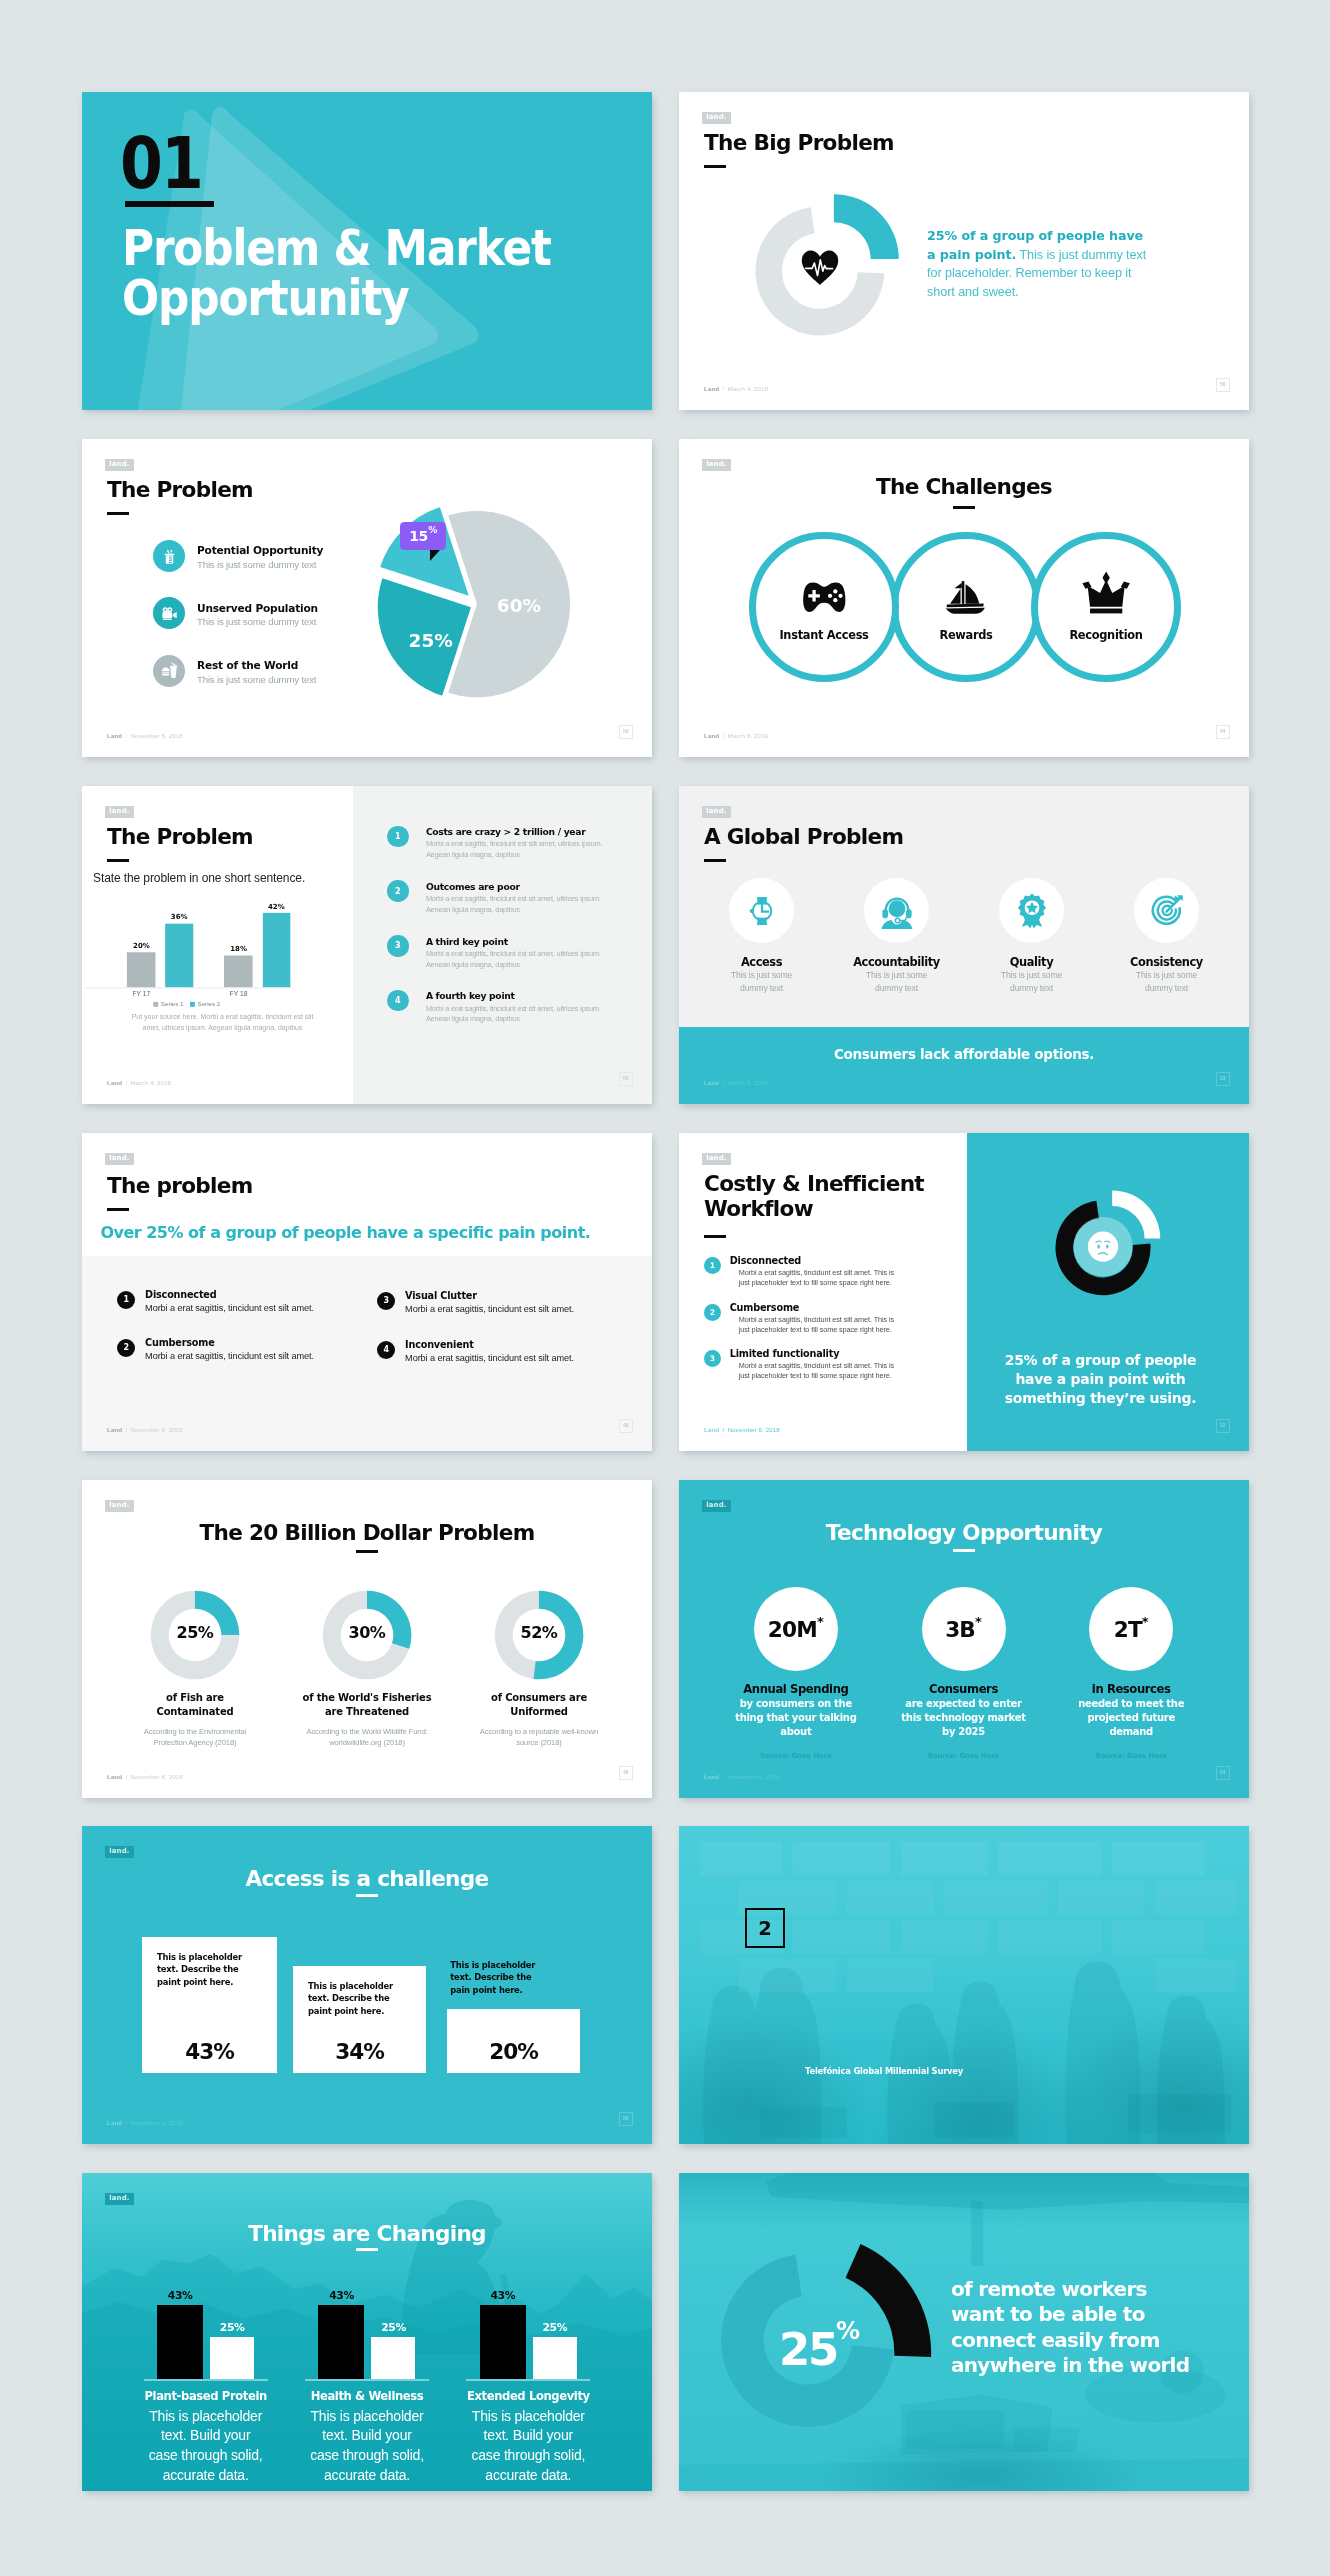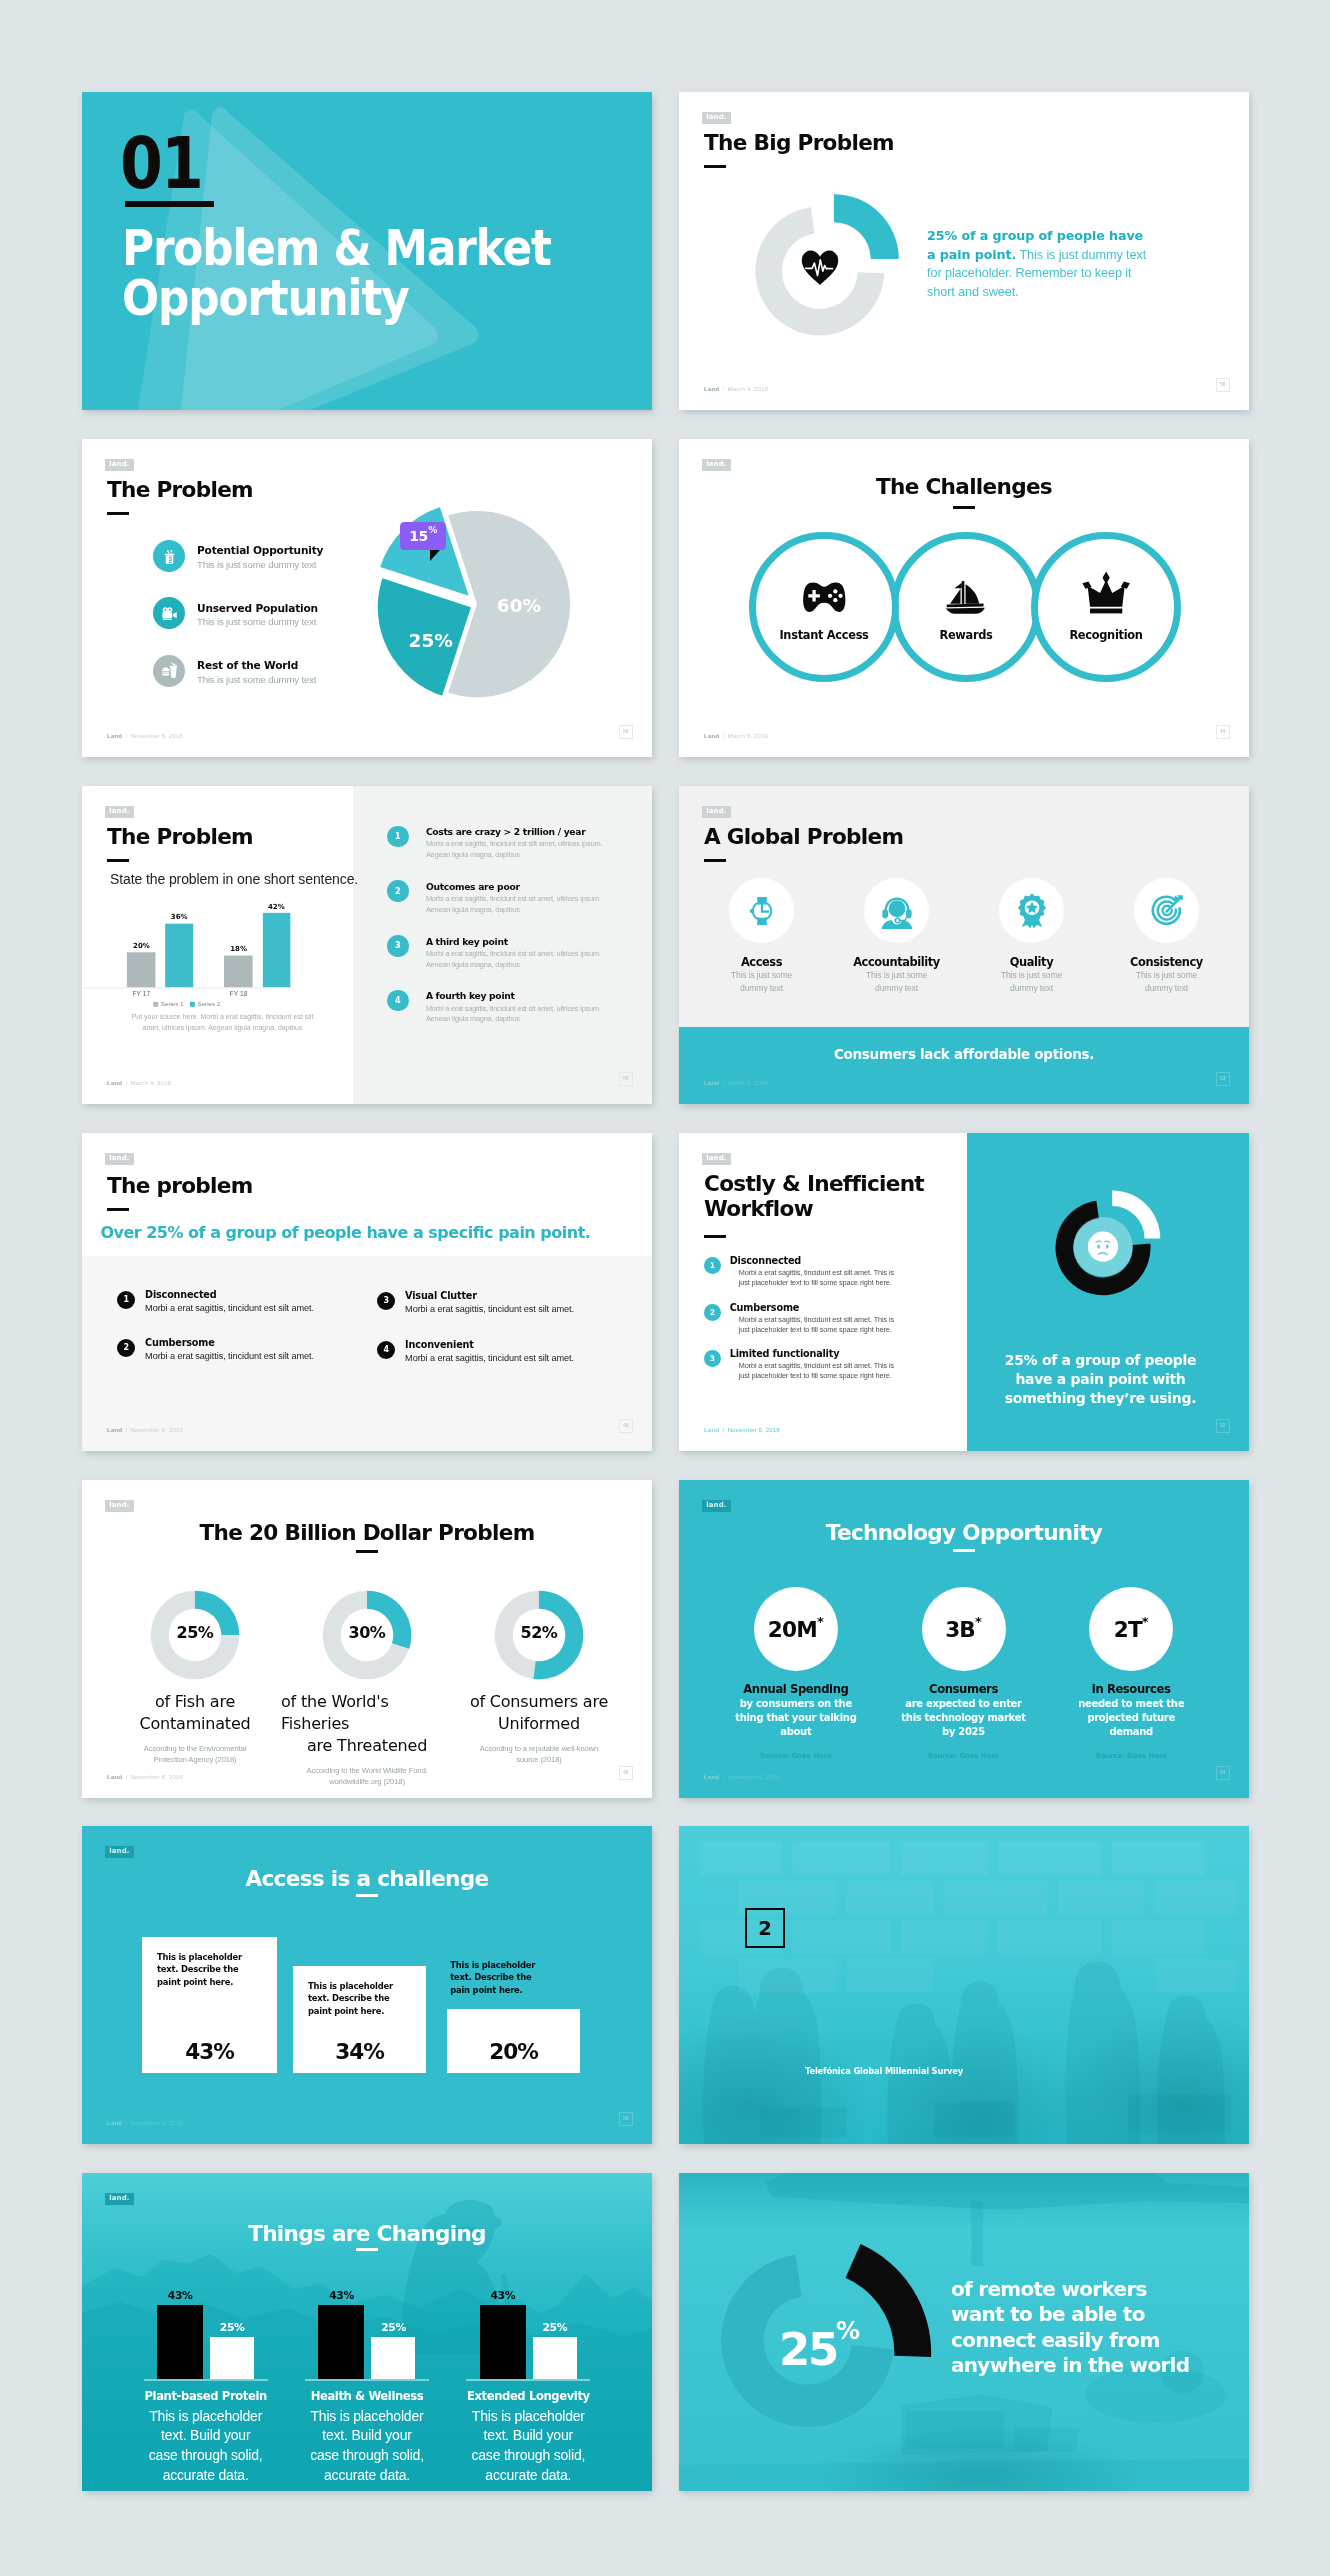--- a/index.html
+++ b/index.html
@@ -72,21 +72,21 @@
 .s-chal .cico{position:absolute;left:0;right:0;top:37px;display:flex;justify-content:center;align-items:flex-end;height:38px;}
 .s-chal .cico svg{height:32px;width:auto;}
 .s-chal .c1 .cico svg{height:38px;}
 .s-chal .c2 .cico svg{height:45px;}
 .s-chal .clab{position:absolute;left:0;right:0;top:89px;text-align:center;
   font-family:"DejaVu Sans",sans-serif;font-weight:700;font-size:11.4px;color:#0b0b0b;letter-spacing:-0.3px;}
 
 .s-bars .rpanel{position:absolute;right:0;top:0;width:299px;height:318px;background:#f1f2f2;}
 .s-bars .title{position:absolute;left:25px;top:39px;font-size:21.6px;}
 .s-bars .rule{position:absolute;left:25px;top:73px;}
-.s-bars .sub{position:absolute;left:28px;top:85px;font-size:14px;color:#222;letter-spacing:-0.1px;}
+.s-bars .sub{position:absolute;left:11px;top:85px;font-size:12px;color:#222;letter-spacing:-0.1px;}
 .s-bars .barchart{position:absolute;left:0px;top:108px;width:216px;height:116px;}
 .s-bars .bl{font-family:"DejaVu Sans",sans-serif;font-weight:700;font-size:13px;fill:#0b0b0b;text-anchor:middle;}
 .s-bars .ax{font-size:12.5px;fill:#5b6568;text-anchor:middle;}
 .s-bars .lg{font-size:11.5px;fill:#7b8588;}
 .s-bars .src{position:absolute;left:47px;top:226px;width:187px;text-align:center;font-size:7px;
   line-height:1.5;color:#a3aeb1;}
 .s-bars .plist{position:absolute;left:305px;top:39px;width:249px;}
 .s-bars .prow{display:flex;align-items:flex-start;margin-bottom:19px;}
 .s-bars .pnum{width:21.6px;height:21.6px;flex:0 0 21.6px;background:#38bcc9;font-size:8px;margin-top:0.5px;}
 .s-bars .ptxt{padding-left:17.3px;padding-top:1.1px;}
@@ -137,21 +137,21 @@
   font-family:"DejaVu Sans",sans-serif;font-weight:700;font-size:14px;line-height:1.36;color:#fff;letter-spacing:-0.3px;}
 
 .s-twenty .ctitle{position:absolute;left:0;right:0;top:41px;font-size:21.6px;text-align:center;}
 .s-twenty .crule{position:absolute;left:50%;margin-left:-10.8px;top:70px;}
 .s-twenty .drow{position:absolute;left:27px;top:109px;width:516px;display:flex;}
 .s-twenty .dcol{flex:1;display:flex;flex-direction:column;align-items:center;}
 .s-twenty .dwrap{position:relative;width:92px;height:92px;}
 .s-twenty .dwrap svg{width:92px;height:92px;}
 .s-twenty .dval{position:absolute;left:0;right:0;top:34px;text-align:center;
   font-family:"DejaVu Sans",sans-serif;font-weight:700;font-size:16px;color:#0b0b0b;letter-spacing:-0.5px;}
-.s-twenty .dcap{font-family:"DejaVu Sans",sans-serif;font-weight:400;font-size:16px;color:#0b0b0b;letter-spacing:-0.2px;line-height:1.4;}
+.s-twenty .dcap{font-family:"DejaVu Sans",sans-serif;font-weight:700;font-size:10px;color:#0b0b0b;letter-spacing:-0.2px;line-height:1.4;}
 .s-twenty .dcap:first-of-type{margin-top:9.7px;}
 .s-twenty .dsrc{font-size:7.6px;color:#98a4a8;line-height:1.45;letter-spacing:-0.1px;}
 .s-twenty .dsrc:first-of-type{margin-top:7.6px;}
 
 .s-tech{background:#33BDCC;}
 .s-tech .ttitle{position:absolute;left:0;right:0;top:41px;font-size:21.6px;text-align:center;color:#fff;}
 .s-tech .trule{position:absolute;left:50%;margin-left:-10.8px;top:69px;background:#fff;}
 .s-tech .trow{position:absolute;left:33px;top:107px;width:503px;display:flex;}
 .s-tech .tcol{flex:1;display:flex;flex-direction:column;align-items:center;position:relative;padding-bottom:21.6px;}
 .s-tech .tcirc{width:84px;height:84px;border-radius:50%;background:#fff;display:flex;

